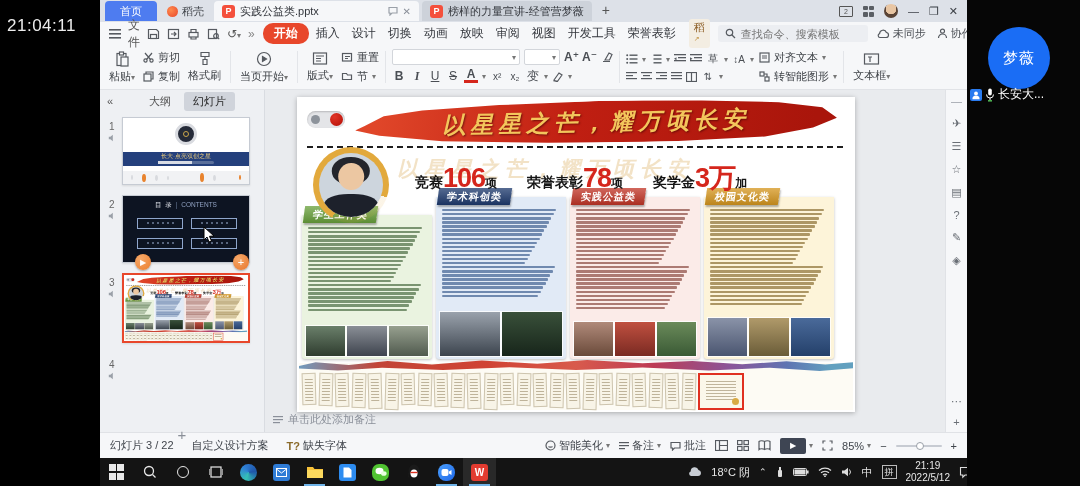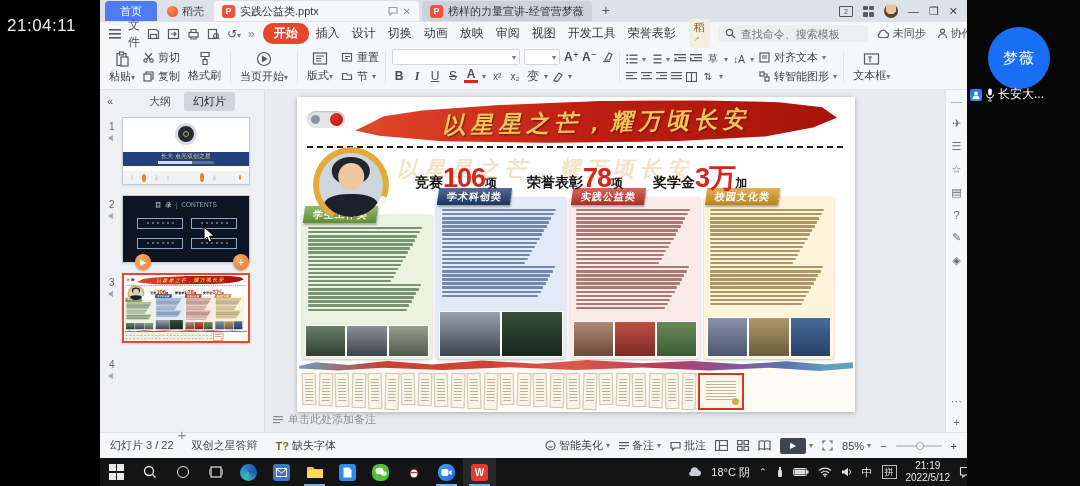--- a/index.html
+++ b/index.html
@@ -1057,21 +1057,21 @@
         <span>◈</span>
         <div class="rb-bottom">
           <span>⋯</span>
           <span>+</span>
         </div>
       </div>
     </div>
 
     <div class="statusbar">
       <span>幻灯片 3 / 22</span>
-      <span>双创之星答辩</span>
+      <span>自定义设计方案</span>
       <span class="sb-it">
           <span class="tq">T?</span>
           <span>缺失字体</span>
         </span>
       <div class="sb-right">
         <span class="sb-it">
           <svg class="ic" width="11" height="11" viewBox="0 0 11 11">
               <circle cx="5.5" cy="5.5" r="4.5"></circle>
               <path d="M3.5 6.5c.6.9 3.4.9 4 0"></path>
             </svg>

